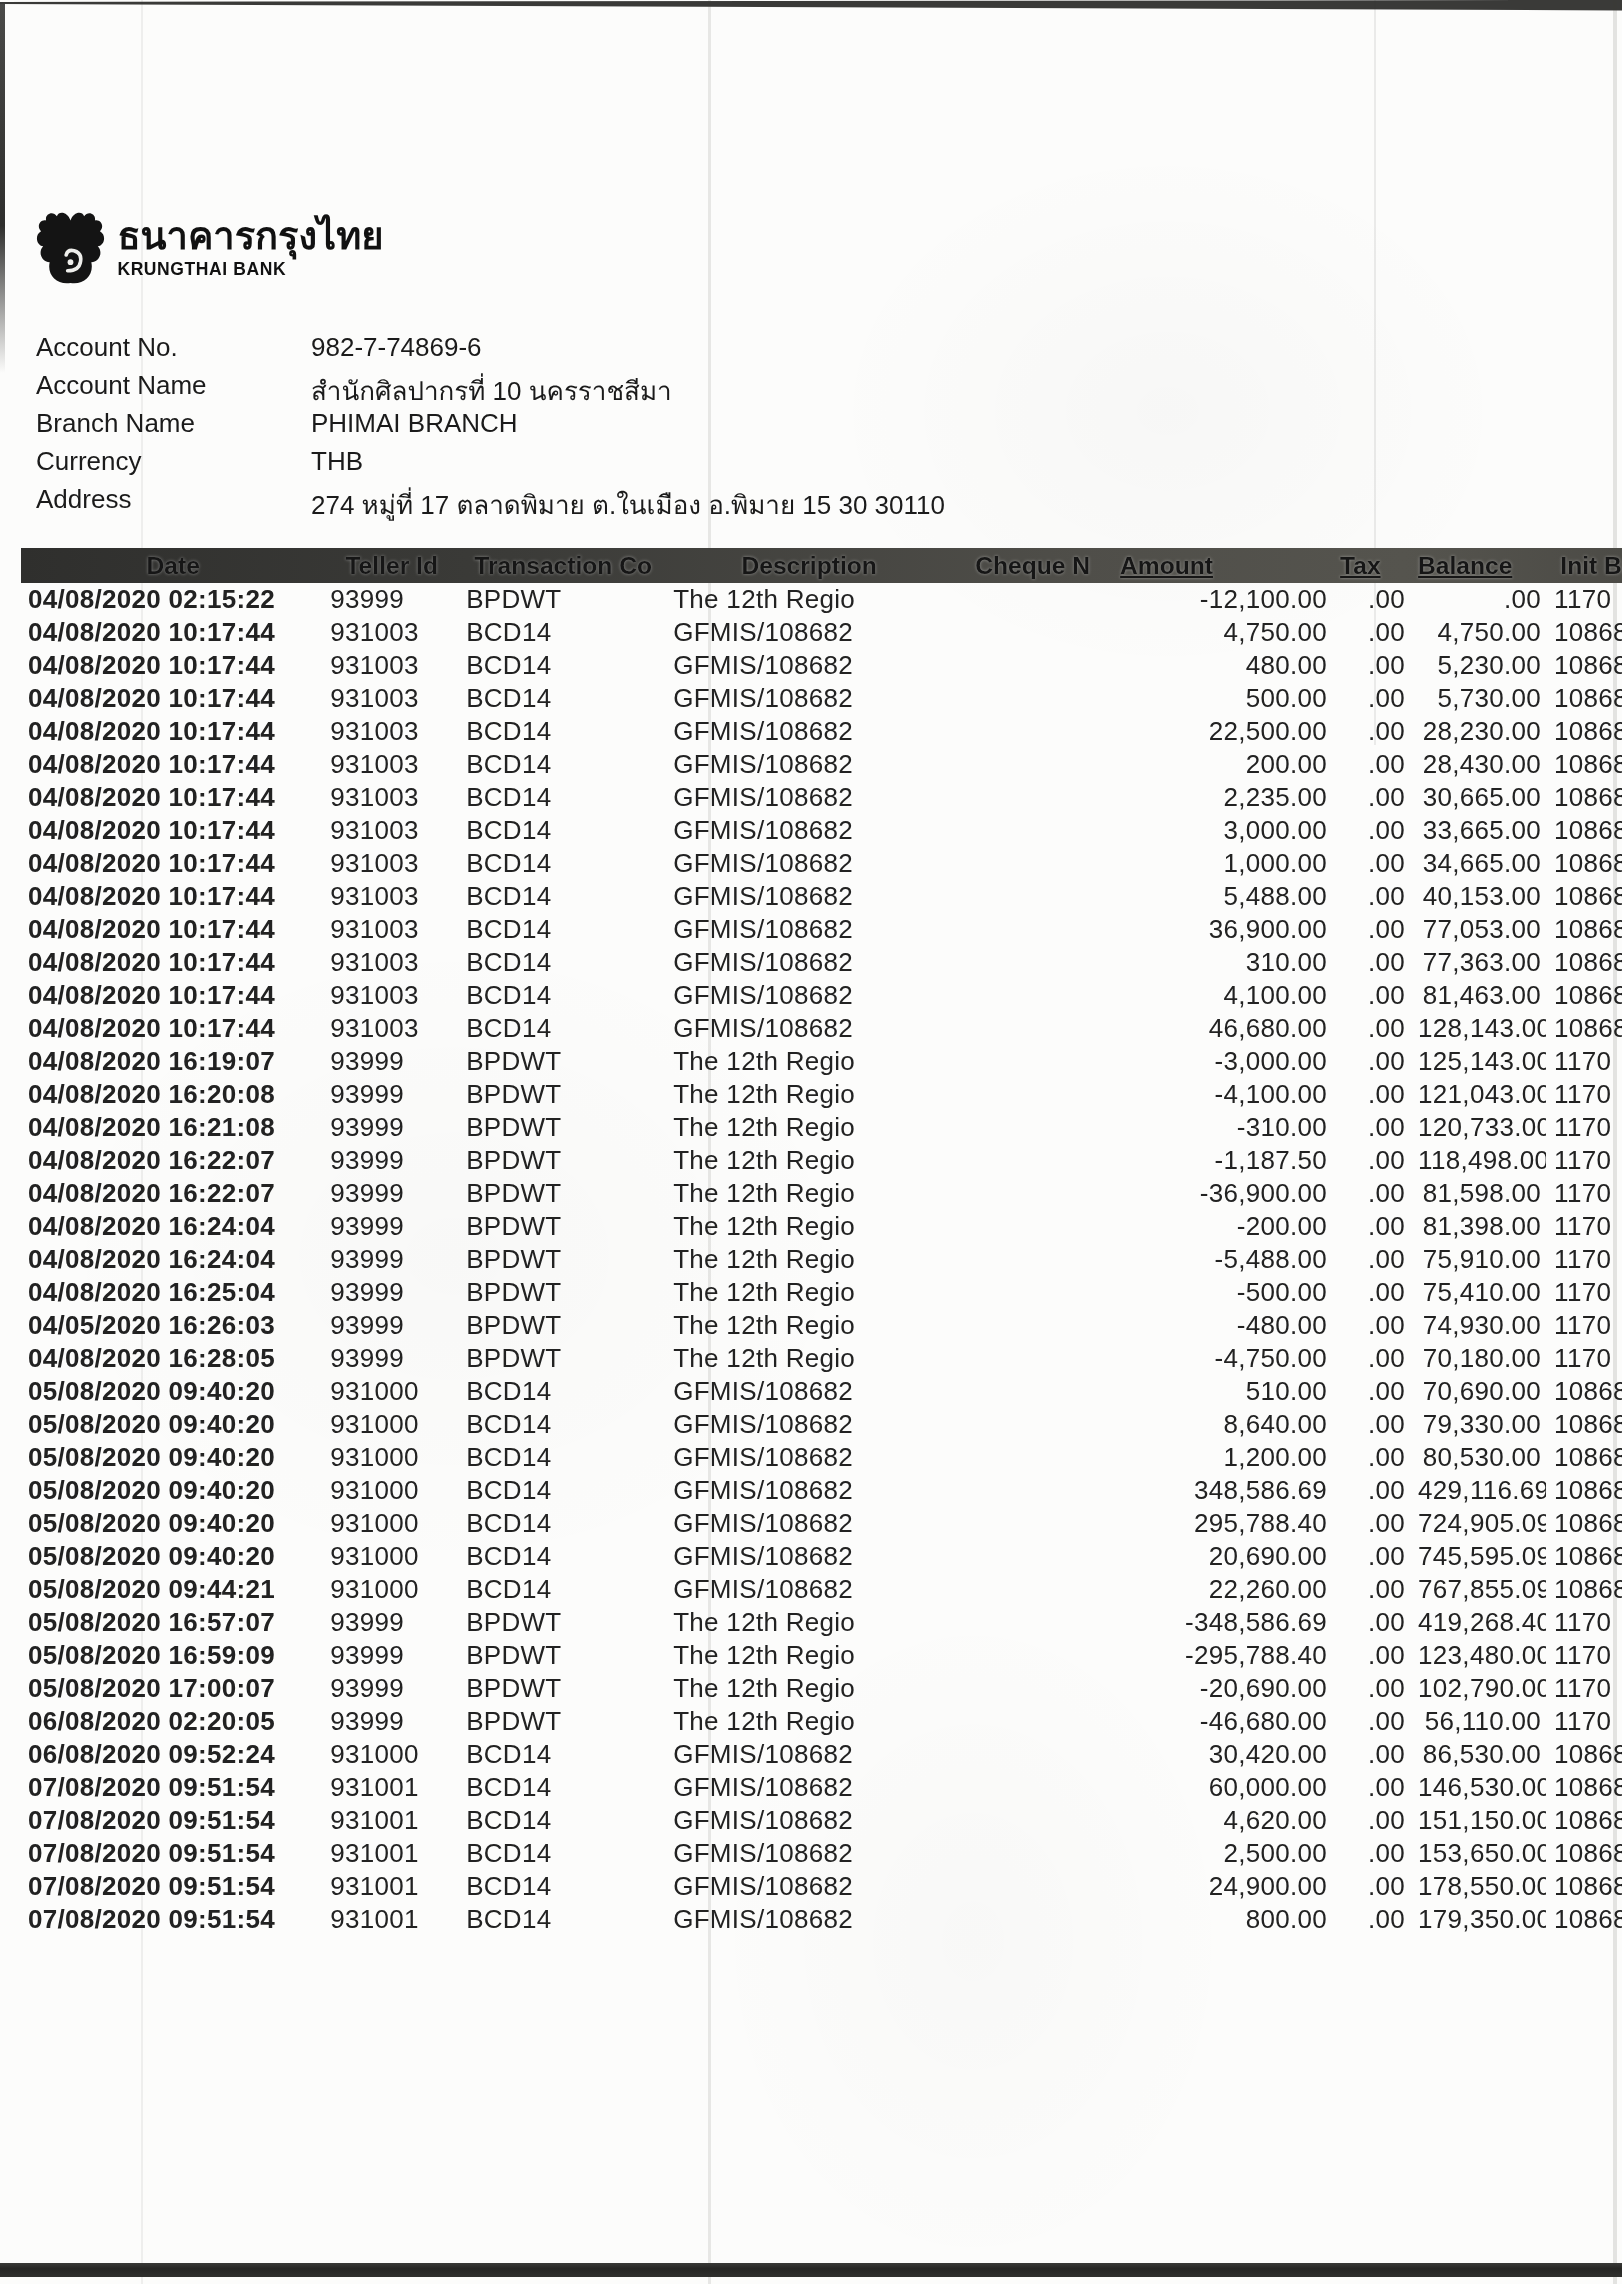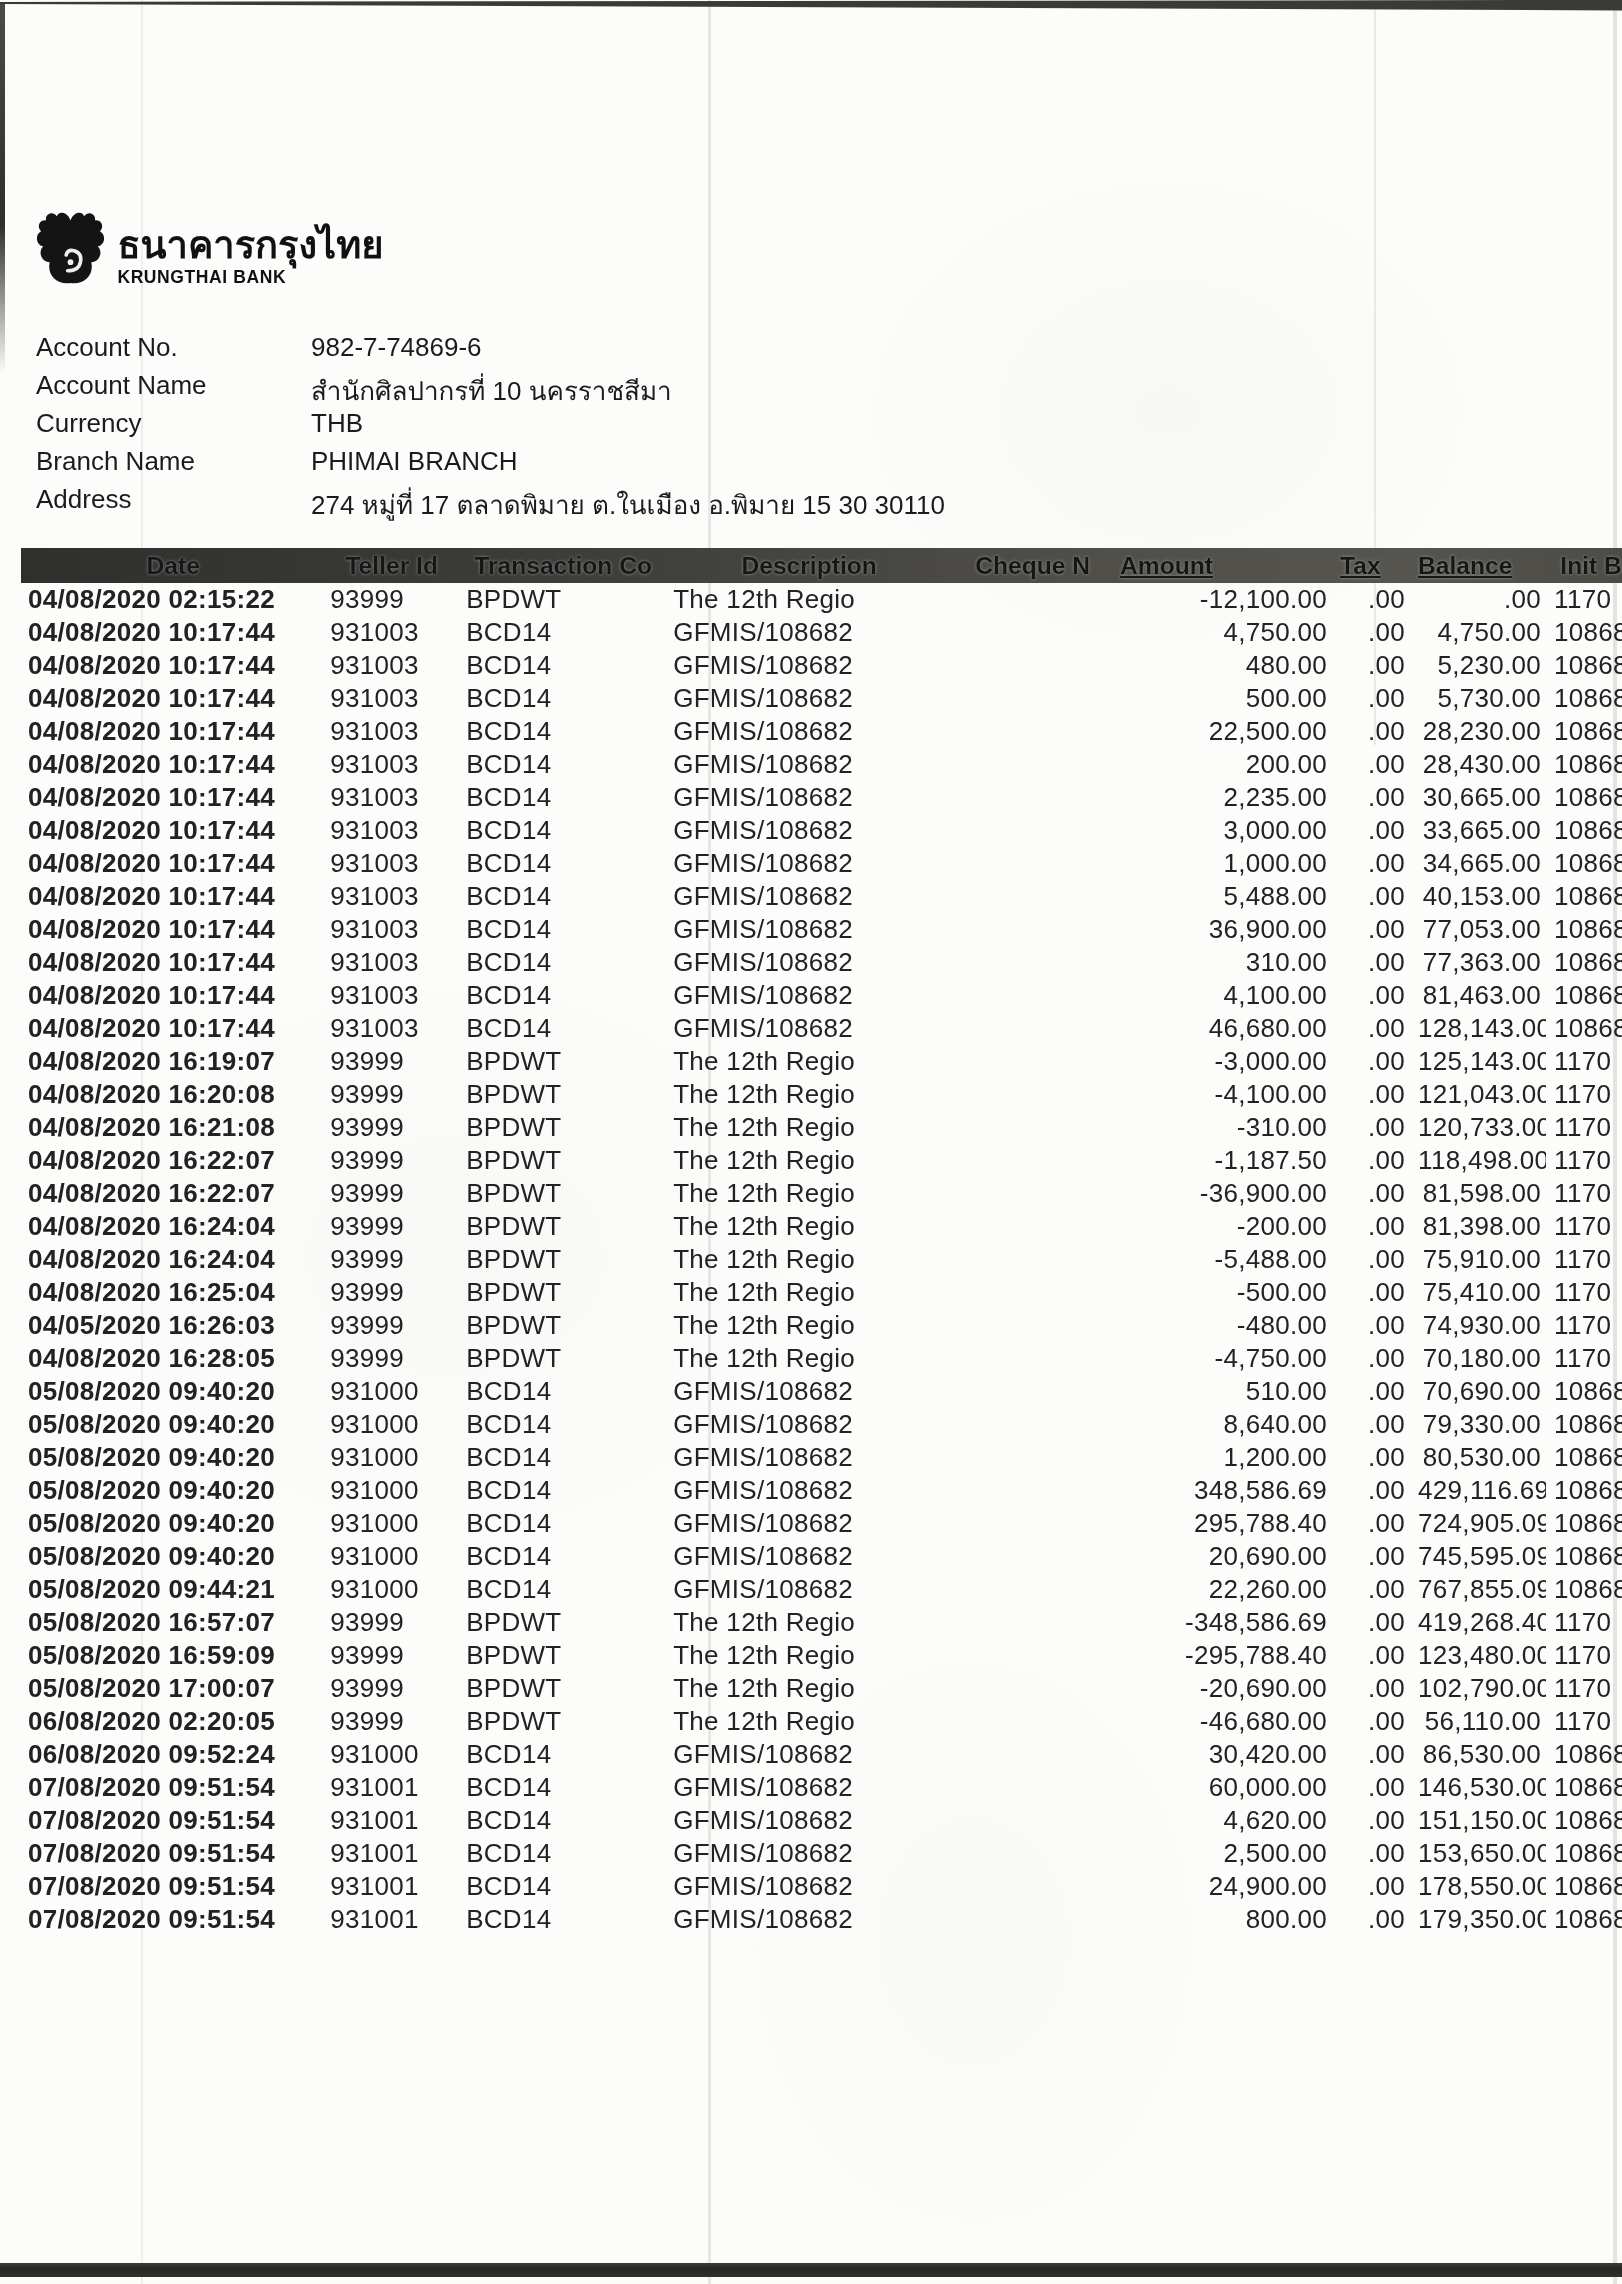--- a/index.html
+++ b/index.html
@@ -22,21 +22,21 @@
   .left-edge{top:3.9px;left:0;width:4.5px;height:369px;
     background:linear-gradient(#4a4a48,#2e2e2c 60%,rgba(46,46,44,0));}
   .bottom-bar{left:0;top:2263px;width:1622px;height:13.6px;
     background:linear-gradient(#3a3a38,#262624 40%,#30302e);}
   .scanline-a{top:0;left:141px;width:1.9px;height:2284px;background:rgba(60,60,55,0.07);}
   .scanline-b{top:0;left:708px;width:2.6px;height:2284px;background:rgba(60,60,55,0.11);}
   .scanline-c{top:0;left:1374px;width:1.9px;height:745px;background:rgba(60,60,55,0.09);}
   .scanline-d{top:0;left:1613px;width:3.9px;height:2284px;background:rgba(60,60,55,0.13);}
 
   
-  .logo{position:absolute;top:209px;left:34px;display:flex;align-items:flex-end;gap:10.4px;}
+  .logo{position:absolute;top:209px;left:34px;display:flex;align-items:center;gap:10.4px;}
   .logo svg{display:block;}
   .logo-text{display:flex;flex-direction:column;}
   .logo-thai{font-size:38px;font-weight:bold;line-height:1.05;color:#111;letter-spacing:0px;}
   .logo-en{font-size:17.5px;font-weight:bold;color:#111;letter-spacing:0.6px;margin-top:1.3px;}
 
   
   .account-info{position:absolute;top:332px;left:36px;width:1231px;}
   .acc-row{display:flex;align-items:flex-start;height:38px;font-size:26px;color:#1b1b1b;}
   .acc-label{width:275px;flex:0 0 275px;}
   .acc-value{flex:1;white-space:nowrap;}
@@ -97,26 +97,26 @@
   <div class="account-info">
       <div class="acc-row">
         <div class="acc-label">Account No.</div>
         <div class="acc-value">982-7-74869-6</div>
       </div>
       <div class="acc-row">
         <div class="acc-label">Account Name</div>
         <div class="acc-value">สำนักศิลปากรที่ 10 นครราชสีมา</div>
       </div>
       <div class="acc-row">
+        <div class="acc-label">Branch Name</div>
+        <div class="acc-value">PHIMAI BRANCH</div>
+      </div>
+      <div class="acc-row">
         <div class="acc-label">Currency</div>
         <div class="acc-value">THB</div>
-      </div>
-      <div class="acc-row">
-        <div class="acc-label">Branch Name</div>
-        <div class="acc-value">PHIMAI BRANCH</div>
       </div>
       <div class="acc-row">
         <div class="acc-label">Address</div>
         <div class="acc-value">274 หมู่ที่ 17 ตลาดพิมาย ต.ในเมือง อ.พิมาย 15 30 30110</div>
       </div>
     </div>
 
   <table class="txn">
     <thead>
       <tr>

